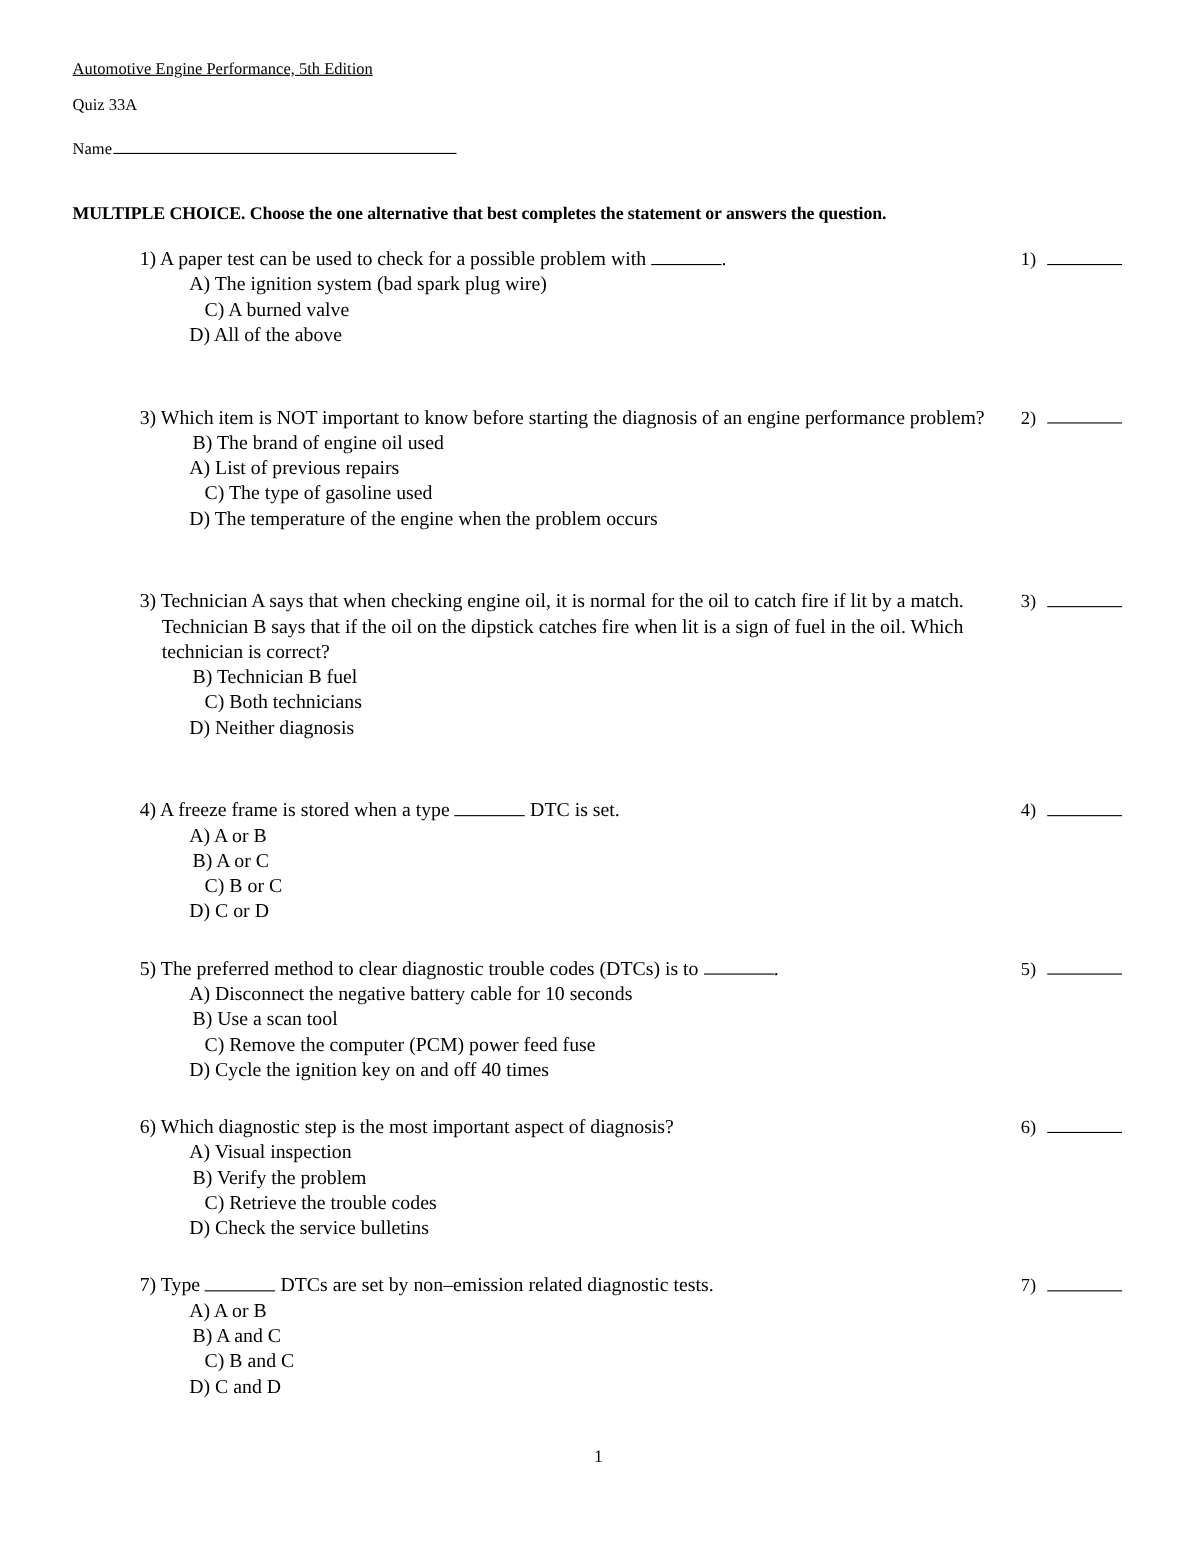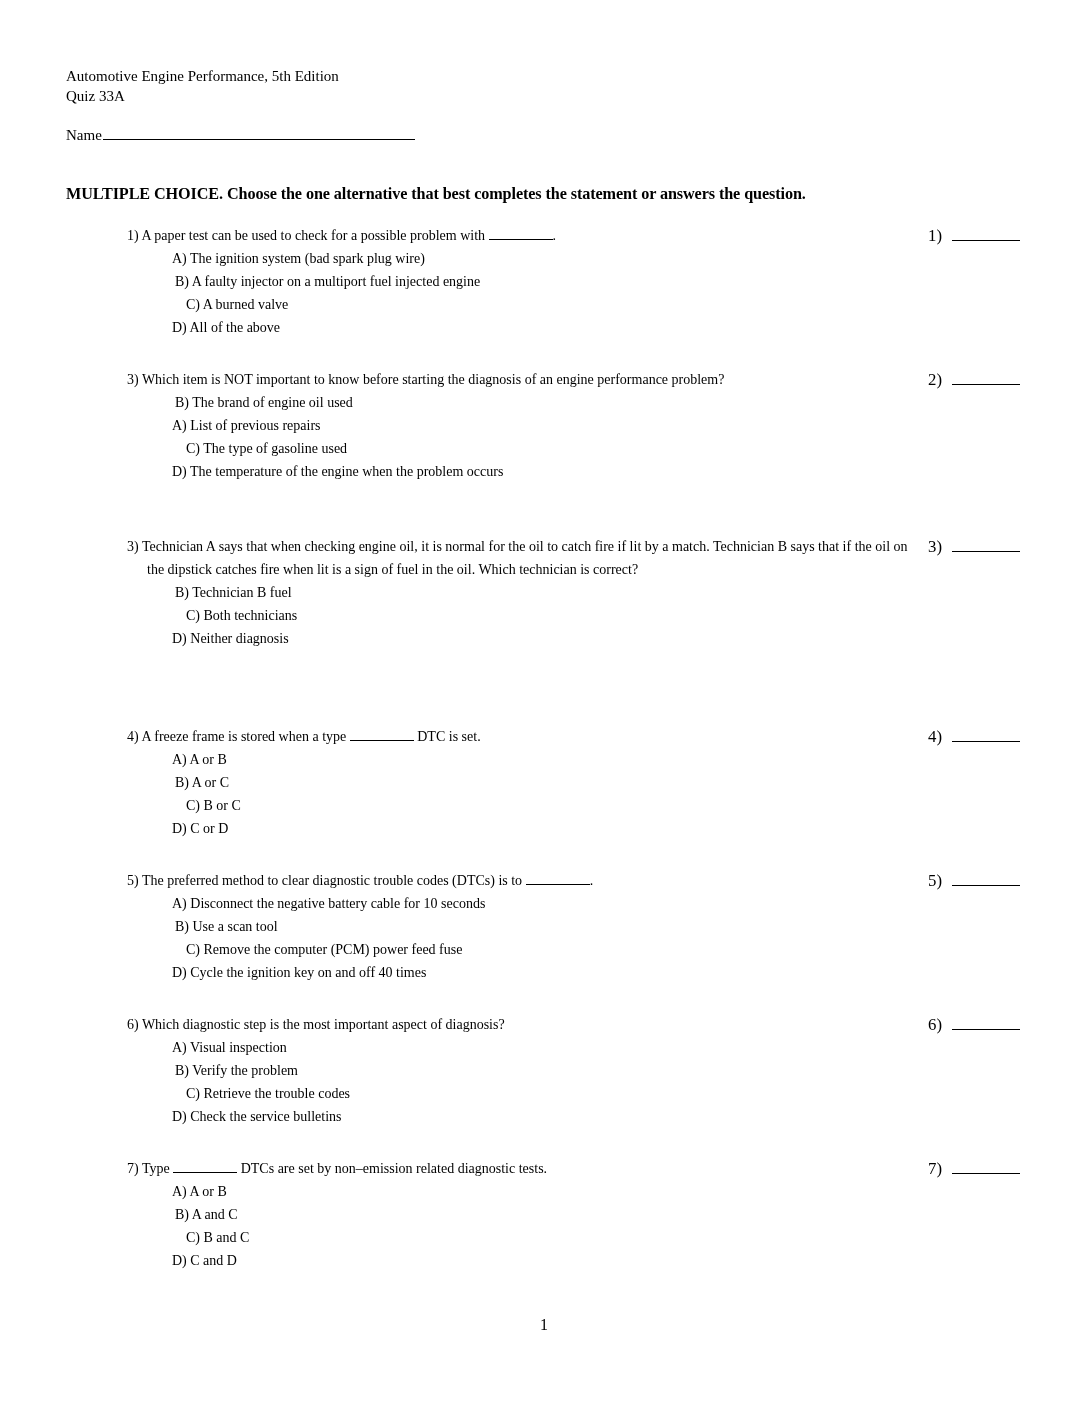--- a/index.html
+++ b/index.html
@@ -10,21 +10,21 @@
   .hdr { position: absolute; left: 66px; font-size: 15px; line-height: 20px; }
   .name-line {
     display: inline-block; width: 312px; border-bottom: 1px solid #000;
     height: 15px; vertical-align: baseline; margin-left: 1px;
   }
   .instructions {
     position: absolute; left: 66px; top: 185px; font-size: 16.2px;
     font-weight: bold; letter-spacing: -0.1px;
   }
   .q {
-    position: absolute; left: 127px; width: 790px; font-size: 14px; line-height: 23px;
+    position: absolute; left: 127px; width: 790px; font-size: 18px; line-height: 23px;
   }
   .q-stem { padding-left: 20px; text-indent: -20px; width: 770px; }
   .opt { margin-left: 45px; white-space: nowrap; }
   .opt.b, .opt.c { margin-left: 48px; }
   .opt.c { margin-left: 59px; }
   .blank {
     display: inline-block; width: 64px; border-bottom: 1px solid #000; height: 15px;
     vertical-align: baseline;
   }
   .ans {
@@ -34,33 +34,32 @@
     display: inline-block; width: 68px; border-bottom: 1.5px solid #000; height: 14px;
     margin-left: 10px; vertical-align: baseline;
   }
   .page-num {
     position: absolute; left: 0; width: 1088px; top: 1316px; text-align: center; font-size: 16px;
   }
 </style>
 </head>
 <body>
 
-<div class="hdr" style="top:66px;">Automotive Engine Performance, 5th Edition</div>
+<div class="hdr" style="top:53px;text-decoration:underline;">Automotive Engine Performance, 5th Edition</div>
 <div class="hdr" style="top:86px;">Quiz 33A</div>
 <div class="hdr" style="top:124px;">
   <span>Name</span><span class="name-line"></span>
 </div>
 
 <div class="instructions">MULTIPLE CHOICE.  Choose the one alternative that best completes the statement or answers the question.</div>
 
 <div id="questions">
     <div class="q" style="top: 224px;">
       <div class="q-stem"><span>1) A paper test can be used to check for a possible problem with </span><span class="blank"></span><span>.</span></div>
       <div class="opt a">A) The ignition system (bad spark plug wire)</div>
-      <div class="opt b">B) A faulty injector on a multiport fuel injected engine</div>
       <div class="opt c">C) A burned valve</div>
       <div class="opt d">D) All of the above</div>
     </div>
     <div class="ans" style="top: 224px;"><span>1)</span><span class="ans-line"></span></div>
     <div class="q" style="top: 368px;">
       <div class="q-stem"><span>3) Which item is NOT important to know before starting the diagnosis of an engine performance problem?</span></div>
       <div class="opt b">B) The brand of engine oil used</div>
       <div class="opt a">A) List of previous repairs</div>
       <div class="opt c">C) The type of gasoline used</div>
       <div class="opt d">D) The temperature of the engine when the problem occurs</div>

